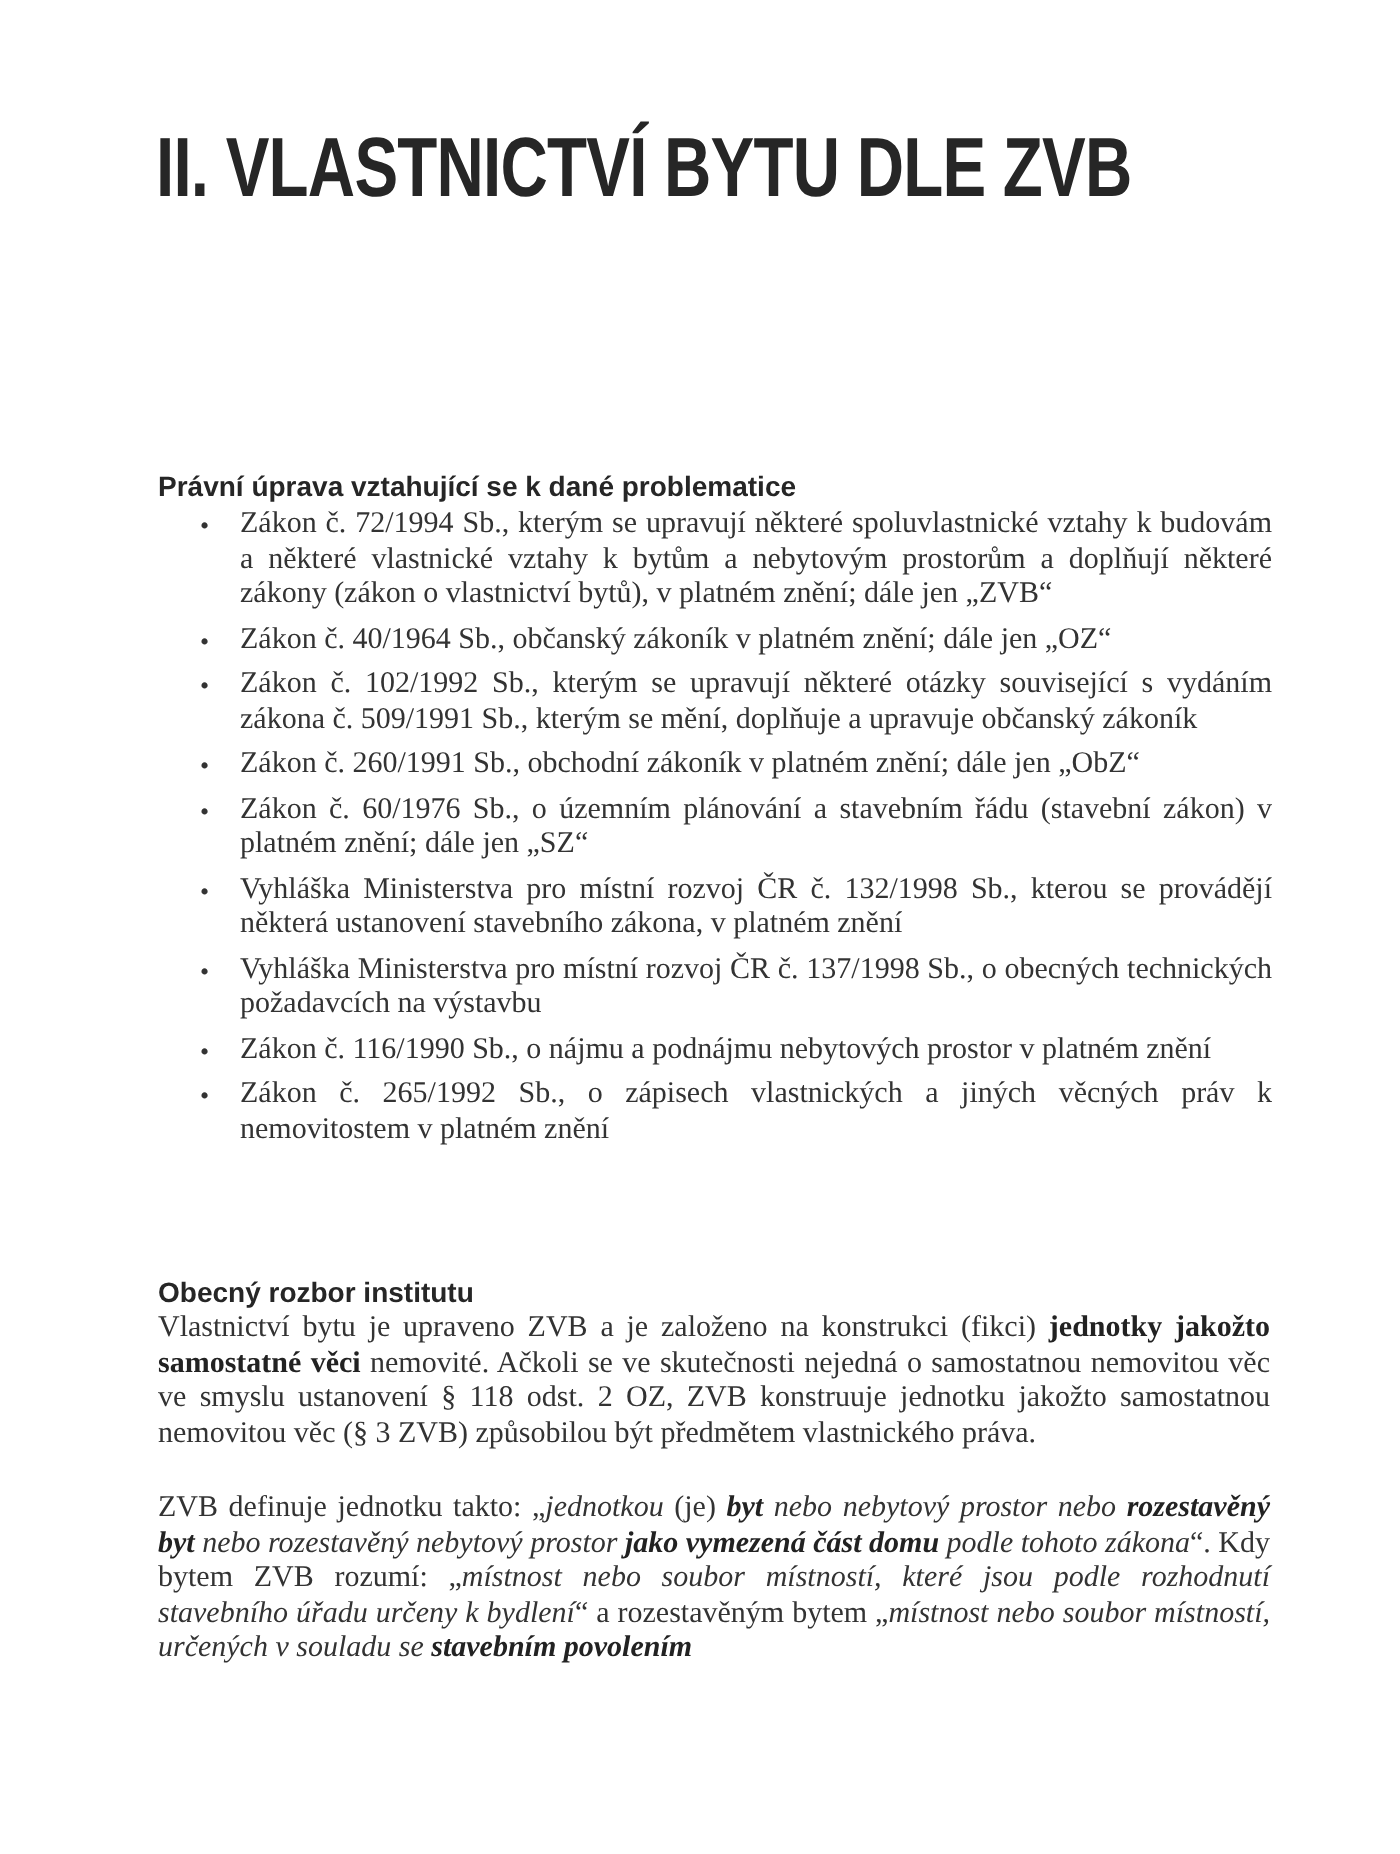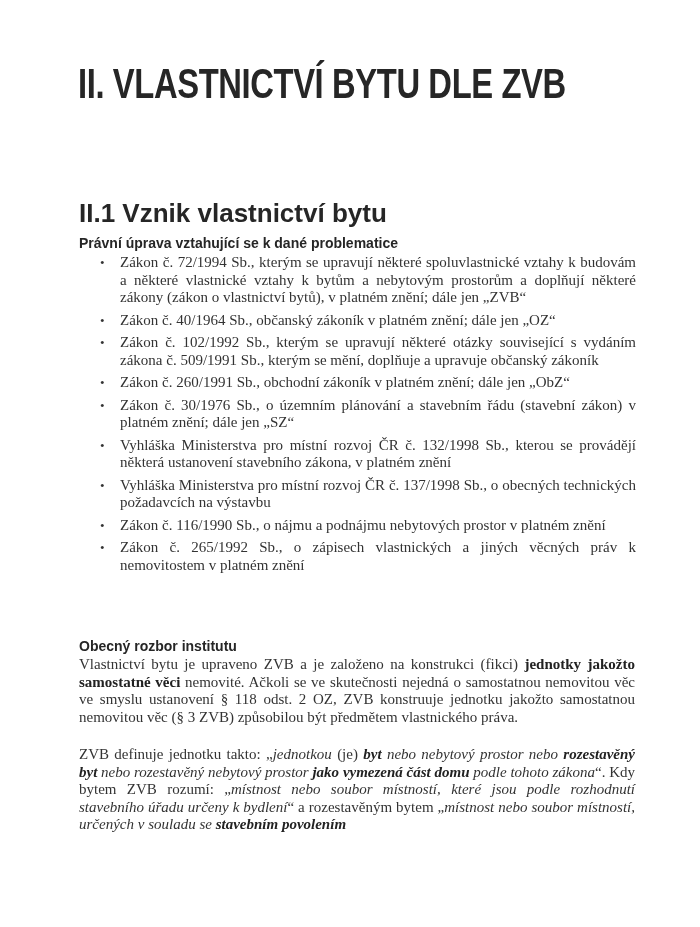--- a/index.html
+++ b/index.html
@@ -57,30 +57,29 @@
       font-family: "Liberation Serif", serif; font-size: 14px; color: #333;
     }
   </style>
 </head>
 <body>
 
 <div class="page">
 
   <div class="chapter-title">II. VLASTNICTVÍ BYTU DLE ZVB</div>
 
-  <div class="section-title">II.1 Vznik vlastnictví bytu</div>
 
   <div id="subhead-1" class="subhead">Právní úprava vztahující se k dané problematice</div>
 
   <ul class="law-list">
     <li><span class="bullet">•</span><span>Zákon č. 72/1994 Sb., kterým se upravují některé spoluvlastnické vztahy k budovám a některé vlastnické vztahy k bytům a nebytovým prostorům a doplňují některé zákony (zákon o vlastnictví bytů), v platném znění; dále jen „ZVB“</span></li>
     <li><span class="bullet">•</span><span>Zákon č. 40/1964 Sb., občanský zákoník v platném znění; dále jen „OZ“</span></li>
     <li><span class="bullet">•</span><span>Zákon č. 102/1992 Sb., kterým se upravují některé otázky související s vydáním zákona č. 509/1991 Sb., kterým se mění, doplňuje a upravuje občanský zákoník</span></li>
     <li><span class="bullet">•</span><span>Zákon č. 260/1991 Sb., obchodní zákoník v platném znění; dále jen „ObZ“</span></li>
-    <li><span class="bullet">•</span><span>Zákon č. 30/1976 Sb., o územním plánování a stavebním řádu (stavební zákon) v platném znění; dále jen „SZ“</span></li>
+    <li><span class="bullet">•</span><span>Zákon č. 60/1976 Sb., o územním plánování a stavebním řádu (stavební zákon) v platném znění; dále jen „SZ“</span></li>
     <li><span class="bullet">•</span><span>Vyhláška Ministerstva pro místní rozvoj ČR č. 132/1998 Sb., kterou se provádějí některá ustanovení stavebního zákona, v platném znění</span></li>
     <li><span class="bullet">•</span><span>Vyhláška Ministerstva pro místní rozvoj ČR č. 137/1998 Sb., o obecných technických požadavcích na výstavbu</span></li>
     <li><span class="bullet">•</span><span>Zákon č. 116/1990 Sb., o nájmu a podnájmu nebytových prostor v platném znění</span></li>
     <li><span class="bullet">•</span><span>Zákon č. 265/1992 Sb., o zápisech vlastnických a jiných věcných práv k nemovitostem v platném znění</span></li>
   </ul>
 
   <div id="subhead-2" class="subhead">Obecný rozbor institutu</div>
 
   <p id="para-1" class="para"><span>Vlastnictví bytu je upraveno ZVB a je založeno na konstrukci (fikci) </span><b>jednotky jakožto samostatné věci</b><span> nemovité. Ačkoli se ve skutečnosti nejedná o samostatnou nemovitou věc ve smyslu ustanovení § 118 odst. 2 OZ, ZVB konstruuje jednotku jakožto samostatnou nemovitou věc (§ 3 ZVB) způsobilou být předmětem vlastnického práva.</span></p>
 

